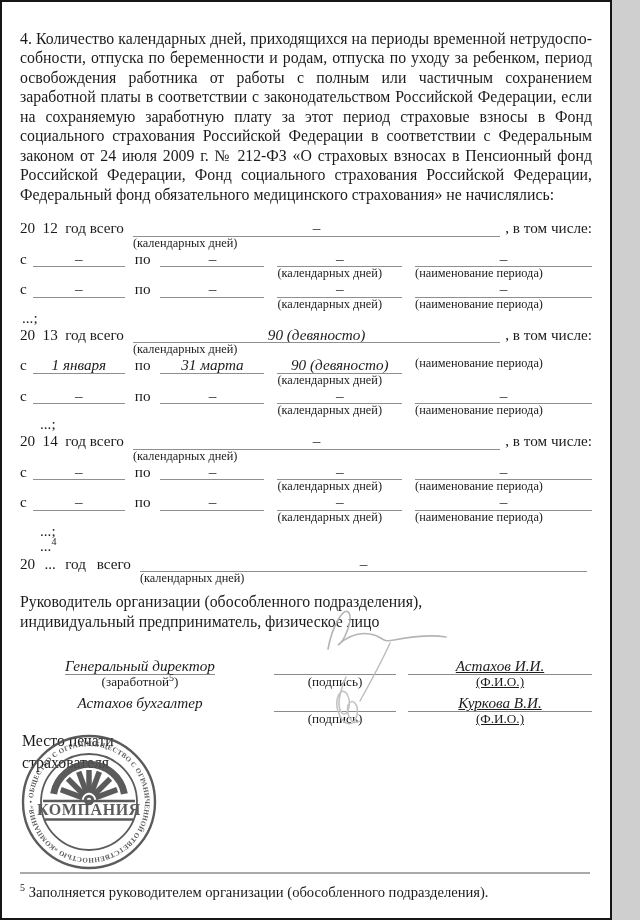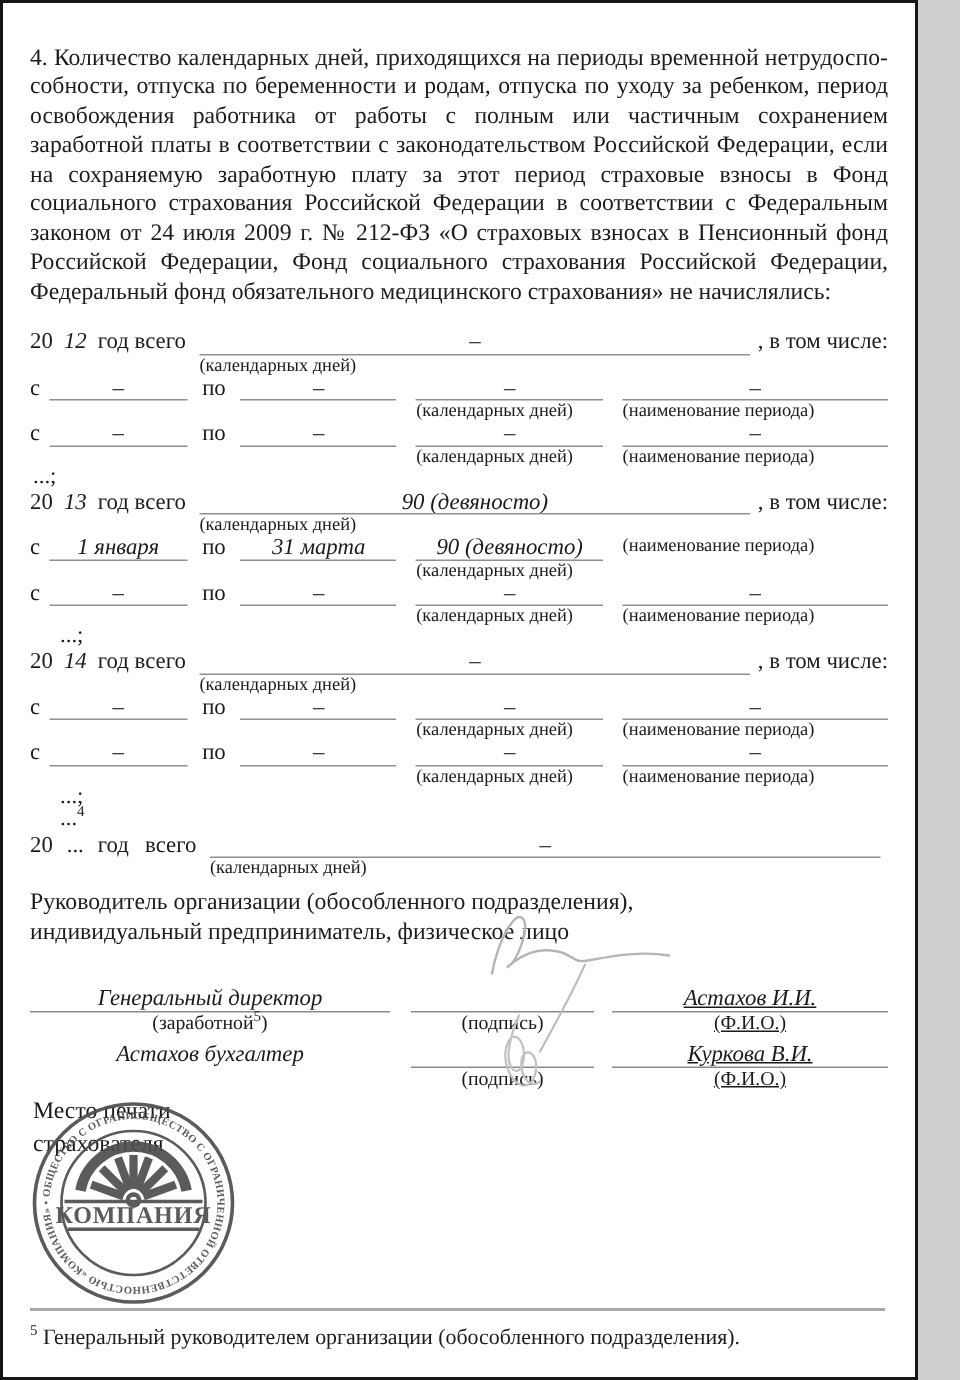--- a/index.html
+++ b/index.html
@@ -23,21 +23,21 @@
   .form{margin-top:5px;}
   .frow{display:flex;align-items:flex-start;font-size:15.2px;line-height:15.5px;margin-bottom:2px;}
   .lbl{white-space:nowrap;font-family:Liberation Serif, serif;}
   .fill{display:flex;flex-direction:column;align-items:stretch;min-width:0;}
   .fill .val{
     display:block;text-align:center;font-style:italic;
     border-bottom:1px solid #8f8f8f;
     min-height:15.5px;white-space:nowrap;overflow:hidden;
   }
   .fill .cap{display:block;font-size:12.3px;line-height:12px;font-style:normal;}
-  .yrow .yval{width:30px;text-align:center;font-style:italic;flex:0 0 auto;}
+  .yrow .yval{width:30px;text-align:center;flex:0 0 auto;}
   .yrow .gv{margin-right:9px;}
   .yrow .grow{flex:1 1 0;margin-right:5px;}
   .yrow .incl{flex:0 0 auto;}
   .prow .c{flex:0 0 auto;margin-right:6px;}
   .prow .w1{flex:0 0 92px;margin-right:10px;}
   .prow .po{flex:0 0 auto;margin-right:10px;}
   .prow .w2{flex:0 0 104px;margin-right:13px;}
   .prow .w3{flex:1 1 0;margin-right:13px;}
   .prow .w4{flex:1.42 1 0;}
   .ell{font-size:15.2px;line-height:12px;margin:1px 0 3px 20px;}
@@ -46,21 +46,21 @@
   .final .yval{font-style:normal;}
   .final .lbl{word-spacing:7px;}
   .head{margin-top:8px;font-size:15.8px;line-height:19.5px;}
   .sigwrap{position:relative;margin-top:26px;}
   .sigrow{display:flex;align-items:flex-start;font-size:15.2px;line-height:17px;}
   .sigrow.r2{margin-top:5px;}
   .scell{display:flex;flex-direction:column;min-width:0;}
   .scell .sval{text-align:center;font-style:italic;border-bottom:1px solid #8a8a8a;min-height:17px;white-space:nowrap;}
   .scell .sval.noline{border-bottom:none;}
   .scell .scap{text-align:center;font-size:13.2px;line-height:14px;}
-  .col-pos{flex:0 0 240px;margin-right:14px;}
+  .col-pos{flex:0 0 240px;margin-right:14px;align-items:center;}
   .col-sig{flex:0 0 122px;margin-right:12px;}
   .col-fio{flex:1 1 0;text-decoration:underline;}
   .sig-scribble{position:absolute;left:250px;top:-58px;pointer-events:none;}
   .stampzone{position:relative;height:160px;}
   .mp{position:absolute;left:2px;top:4px;font-size:15.8px;line-height:22px;z-index:1;}
   .stamp{position:absolute;left:-6px;top:1px;z-index:2;opacity:0.92;}
   .footrule{position:absolute;left:18px;right:20px;bottom:44px;border-top:2px solid #a9a9a9;}
   .footnote{position:absolute;left:18px;bottom:17px;font-size:14.6px;line-height:18px;}
 </style>
 </head>
@@ -301,15 +301,15 @@
         <circle cx="0" cy="-2" r="5.2" fill="#4e4e4e" stroke="none"></circle>
         <circle cx="0" cy="-2" r="2.2" fill="#ffffff" stroke="none"></circle>
         <path d="M -46,-1 L 46,-1" stroke-width="2.4"></path>
         <path d="M -44,17.5 L 44,17.5" stroke-width="2.4"></path>
       </g>
       <text x="0" y="13" text-anchor="middle" font-size="16" font-weight="bold" letter-spacing="0.6" fill="#4e4e4e">КОМПАНИЯ</text>
     </svg>
   </div>
 
   <div class="footrule"></div>
-  <div class="footnote"><sup class="ssup">5</sup> <span>Генеральный руководителем организации (обособленного подразделения).</span></div>
+  <div class="footnote"><sup class="ssup">5</sup> <span>Заполняется руководителем организации (обособленного подразделения).</span></div>
 
 </div>
 
 </body></html>

